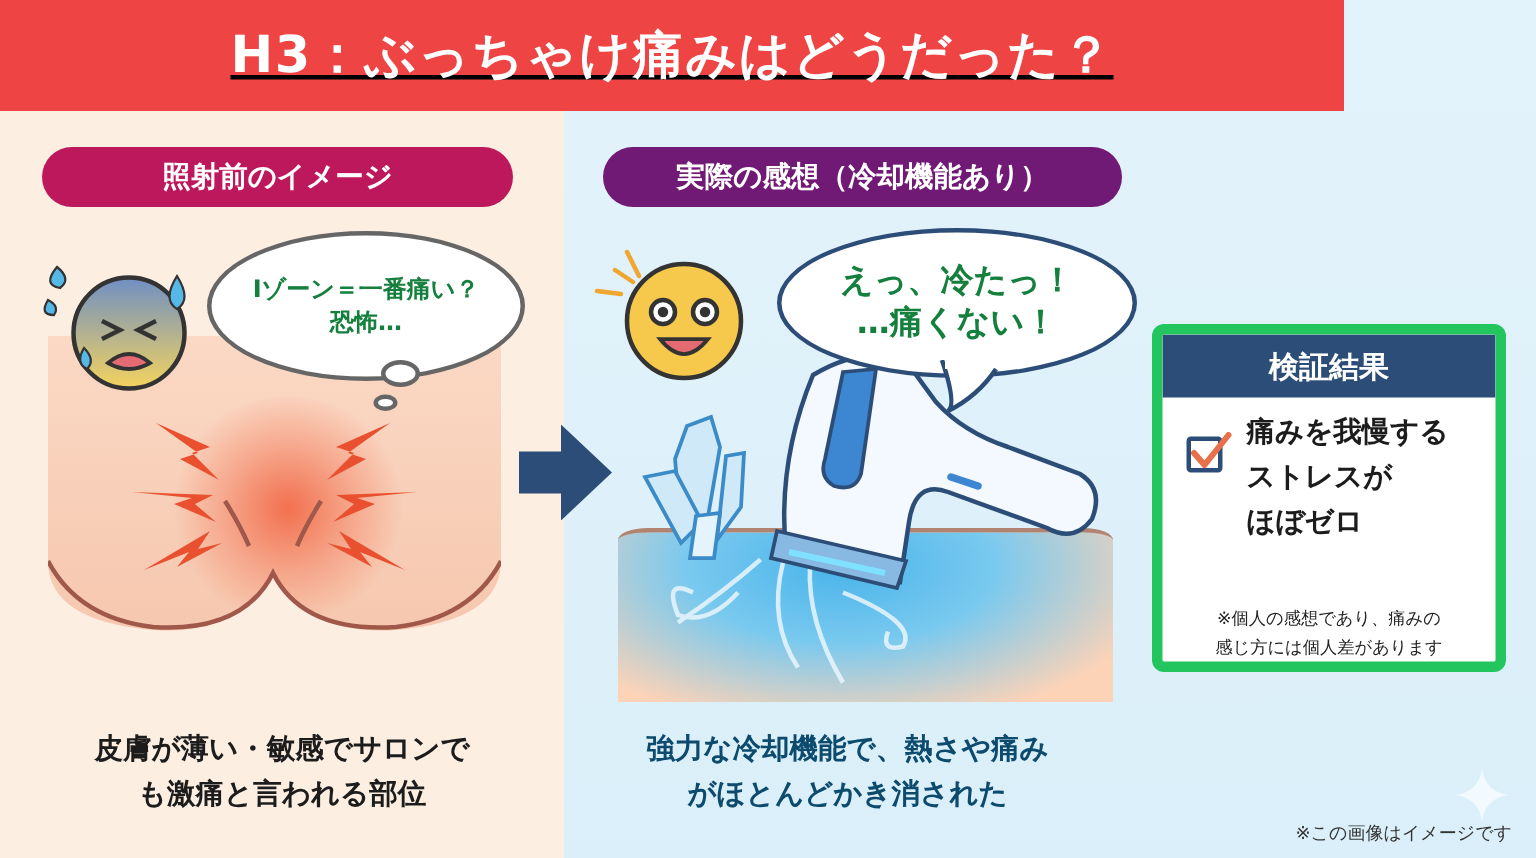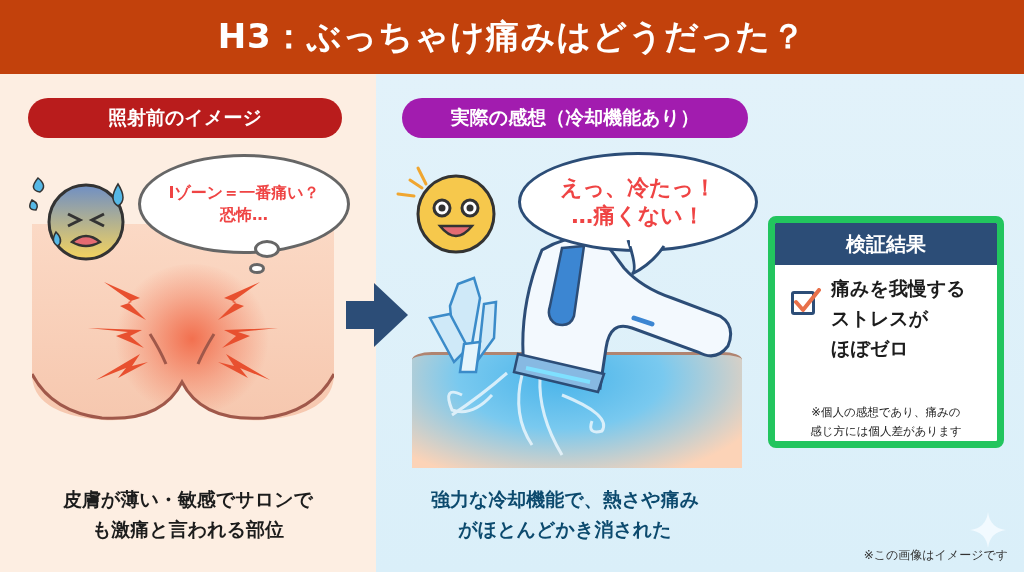--- a/index.html
+++ b/index.html
@@ -1,29 +1,29 @@
 <!DOCTYPE html>
 <html><head>
 <meta charset="utf-8">
 <style>
   * { margin:0; padding:0; box-sizing:border-box; }
   html, body { width:1024px; height:572px; overflow:hidden; }
   body { font-family: "DejaVu Sans", "Liberation Sans", sans-serif; position:relative; background:#e3f3fb; }
-  .header { position:absolute; left:0; top:0; width:1024px; height:74px; background:#c2410c; display:flex; align-items:center; justify-content:center; }
+  .header { position:absolute; left:0; top:0; width:896px; height:74px; background:#ef4444; display:flex; align-items:center; justify-content:center;text-decoration:underline; }
   .header h1 { color:#fff; font-size:34px; font-weight:bold; letter-spacing:1px; }
   .left-panel { position:absolute; left:0; top:74px; width:376px; height:498px; background:#fdeee2; }
   .right-panel { position:absolute; left:376px; top:74px; width:648px; height:498px; background:linear-gradient(180deg,#e2f2fa 0%,#daeff9 100%); }
   .pill { position:absolute; height:40px; border-radius:20px; color:#fff; font-weight:bold; font-size:19px; display:flex; align-items:center; justify-content:center; }
-  .pill-gray { left:28px; top:98px; width:314px; background:#b91c1c; }
-  .pill-navy { left:402px; top:98px; width:346px; background:#a21caf; }
+  .pill-gray { left:28px; top:98px; width:314px; background:#be185d; }
+  .pill-navy { left:402px; top:98px; width:346px; background:#701a75; }
   .skin-left { position:absolute; left:32px; top:224px; width:302px; height:200px; background:linear-gradient(180deg,#fbd9c5 0%,#f6c7ae 100%); overflow:hidden; }
   .skin-left .glow { position:absolute; left:80px; top:40px; width:160px; height:150px; border-radius:50%; background:radial-gradient(circle,#f2704f 0%,rgba(242,112,79,0.4) 40%,rgba(242,112,79,0) 70%); }
   .left-caption { position:absolute; left:0; top:484px; width:376px; text-align:center; font-size:19px; font-weight:bold; color:#1c1c1c; line-height:30px; }
   .right-caption { position:absolute; left:380px; top:484px; width:370px; text-align:center; font-size:19px; font-weight:bold; color:#0c4a6e; line-height:30px; }
-  .bubble { position:absolute; background:#fff; border-radius:50%; display:flex; flex-direction:column; align-items:center; justify-content:center; text-align:center; font-weight:bold; color:#ef4444; }
+  .bubble { position:absolute; background:#fff; border-radius:50%; display:flex; flex-direction:column; align-items:center; justify-content:center; text-align:center; font-weight:bold; color:#15803d; }
   .bubble-thought { left:138px; top:154px; width:212px; height:100px; border:3px solid #666; font-size:16px; line-height:22px; }
   .bubble-speech { left:518px; top:152px; width:240px; height:100px; border:3px solid #2c4d77; font-size:22px; line-height:28px; }
   .dot1 { position:absolute; left:254px; top:240px; width:26px; height:18px; border-radius:50%; background:#fff; border:3px solid #666; }
   .dot2 { position:absolute; left:249px; top:263px; width:16px; height:11px; border-radius:50%; background:#fff; border:3px solid #666; }
   .arrow { position:absolute; left:346px; top:283px; }
   .scene-right { position:absolute; left:412px; top:352px; width:330px; height:116px; background:radial-gradient(ellipse at 45% 20%,#49b4ea 0%,#79c9ef 40%,#fcd3b7 85%); border-top:3px solid #b08470; border-radius:20px 20px 0 0 / 8px 8px 0 0; }
   .result-box { position:absolute; left:768px; top:216px; width:236px; height:232px; background:#fff; border:7px solid #22c55e; border-radius:8px; overflow:hidden; }
   .result-head { height:42px; background:#2c4d77; color:#fff; font-weight:bold; font-size:20px; display:flex; align-items:center; justify-content:center; }
   .result-main { position:absolute; left:56px; top:50px; font-size:19px; font-weight:bold; color:#1c1c1c; line-height:30px; }
   .check-box { position:absolute; left:16px; top:68px; width:24px; height:24px; border:3px solid #2c4d77; border-radius:3px; background:#fff; }

